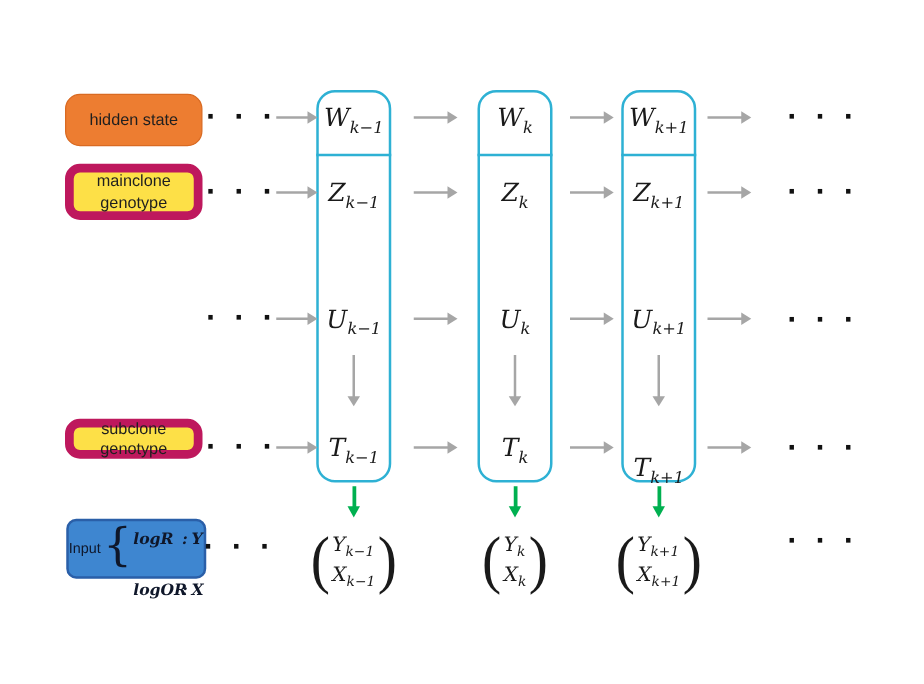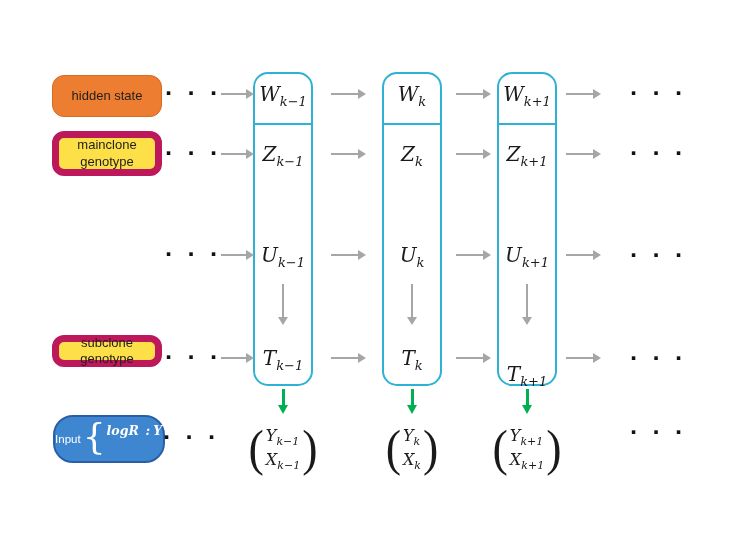--- a/index.html
+++ b/index.html
@@ -11,22 +11,22 @@
   .label-box {
     position:absolute; left:52px; width:110px; box-sizing:border-box;
     border-radius:12px; display:flex; align-items:center; justify-content:center;
     text-align:center; font-size:13px; line-height:1.25; color:#1f1f1f; padding:2px 6px;
   }
   .lb-orange { background:#ED7D31; border:1px solid #d96a22; }
   .lb-green  { background:#fde047; border:7px solid #be185d; }
   
   .input-box {
     position:absolute; left:53px; top:415px; width:112px; height:48px; box-sizing:border-box;
-    background:#3E86D0; border:2px solid #2a5fa8; border-radius:20px;
-    display:flex; align-items:center; justify-content:center; color:#ffffff;
+    background:#3E86D0; border:2px solid #2a5fa8; border-radius:8px;
+    display:flex; align-items:center; justify-content:center; color:#0f172a;
   }
   .input-word { font-size:11.5px; margin-right:2px; }
   .brace { font-family:"DejaVu Serif",serif; font-size:36px; font-weight:300; line-height:0.9; margin-top:-3px; }
   .input-lines { display:flex; flex-direction:column; margin-left:1px; }
   .input-line { display:flex; font-family:"DejaVu Serif",serif; font-style:italic; font-weight:bold; font-size:12.5px; line-height:1.3;margin-top:25px; }
   .input-line .lhs { width:39px; }
   .input-line .rhs { margin-left:3px; }
   
   .col {
     position:absolute; top:72px; width:60px; height:314px; box-sizing:border-box;

